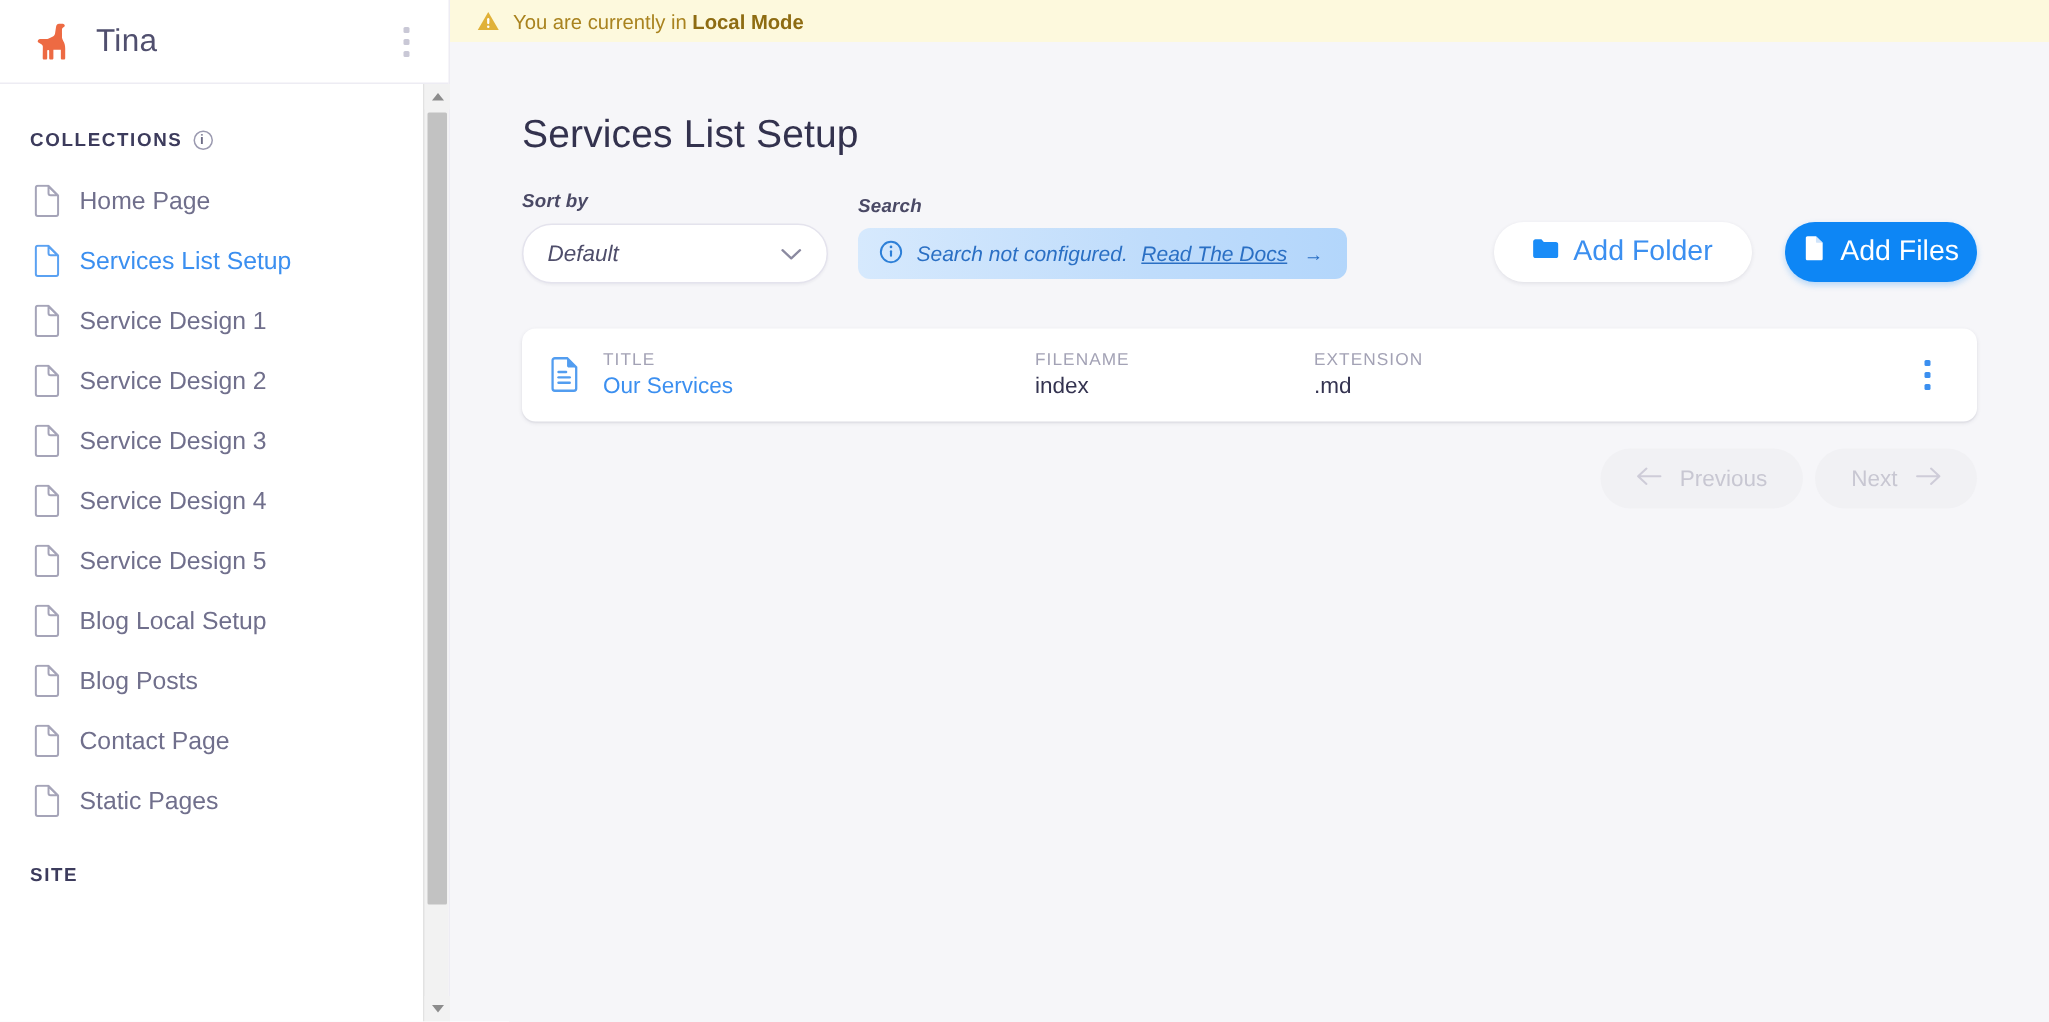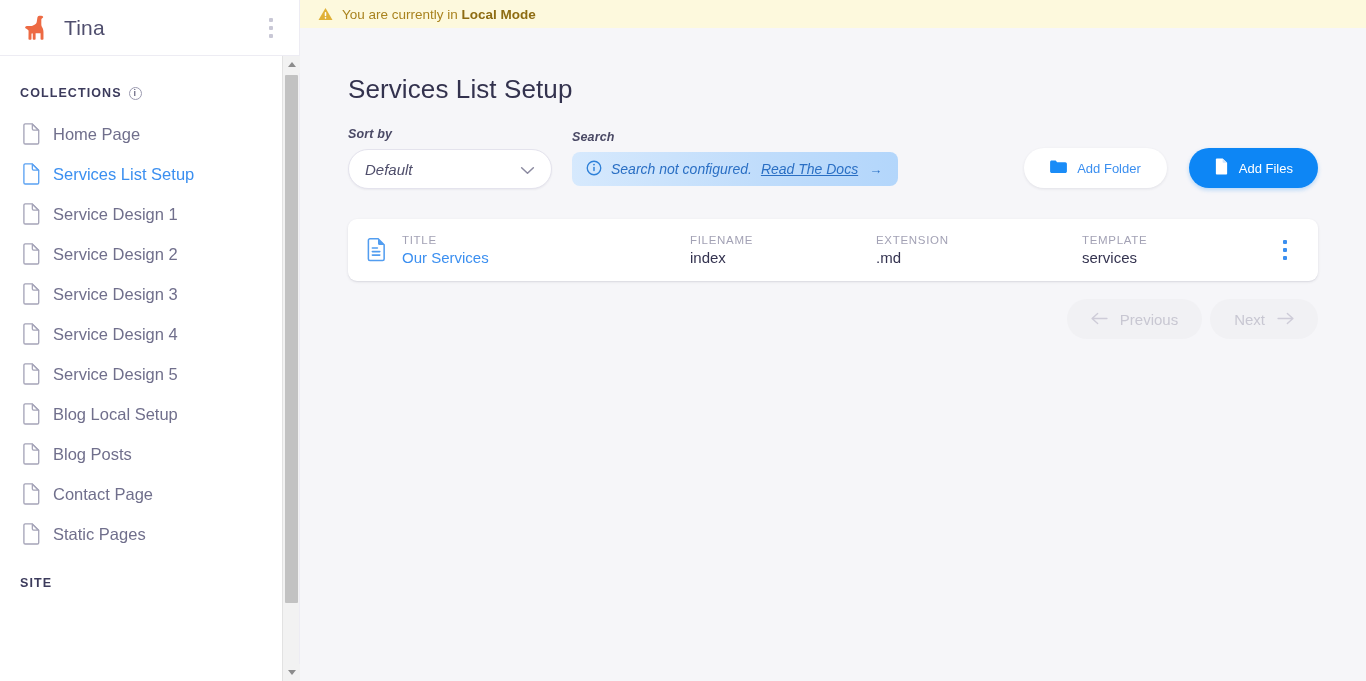--- a/index.html
+++ b/index.html
@@ -135,32 +135,32 @@
   }
   .search-notice a {
     color: #2a6fc4; text-decoration: underline; cursor: pointer;
   }
   .notice-arrow { font-size: 13px; margin-left: 2px; }
 
   .actions { margin-left: auto; display: flex; align-items: center; gap: 22px; padding-bottom: 1px; }
   .btn {
     height: 40px; border-radius: 22px;
     display: inline-flex; align-items: center; gap: 10px;
-    padding: 0 22px; font-size: 13px; cursor: pointer; border: none;
+    padding: 0 22px; font-size: 19px; cursor: pointer; border: none;
     font-family: inherit;
   }
   .btn-secondary {
     background: #fff; color: #3b8ff0;
     box-shadow: 0 1px 3px rgba(40,40,70,.10);
     padding: 0 26px;
   }
   .btn-primary {
     background: #0d86f5; color: #fff;
     box-shadow: 0 2px 4px rgba(13,134,245,.28);
-    padding: 0 25px;
+    padding: 0 12px;
     text-align: right;
   }
 
   
   .table-card {
     margin-top: 30px;
     background: #fff; border-radius: 9px;
     box-shadow: 0 1px 3px rgba(40,40,70,.10), 0 1px 1px rgba(40,40,70,.05);
     height: 62px; width: 970px;
     display: flex; align-items: center;
@@ -430,24 +430,20 @@
         <div class="cell c-filename">
           <span class="cell-head">FILENAME</span>
           <span class="cell-val">index</span>
         </div>
 
         <div class="cell c-extension">
           <span class="cell-head">EXTENSION</span>
           <span class="cell-val">.md</span>
         </div>
 
-        <div class="cell c-template">
-          <span class="cell-head">TEMPLATE</span>
-          <span class="cell-val">services</span>
-        </div>
 
         <span class="row-menu">
           <i></i>
             <i></i>
             <i></i>
         </span>
       </div>
 
       <div class="pagination">
         <button class="page-btn">

